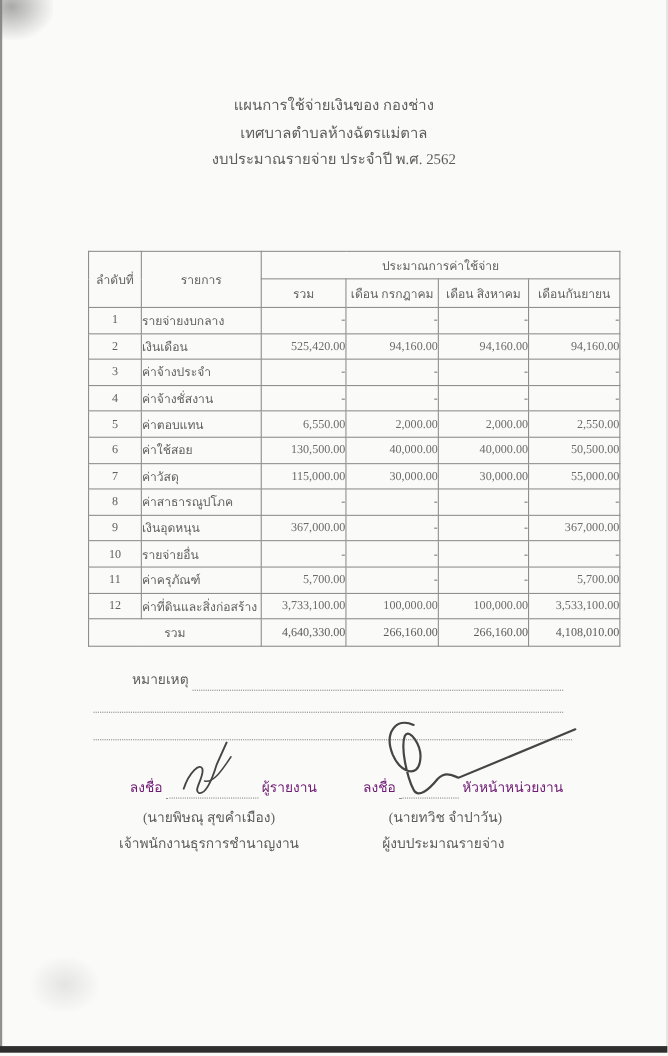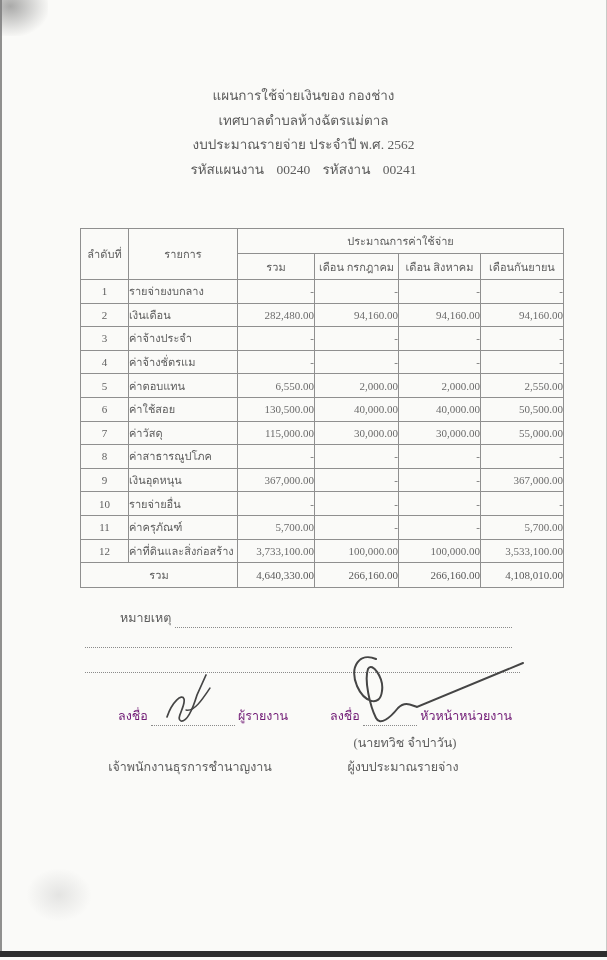--- a/index.html
+++ b/index.html
@@ -58,21 +58,20 @@
   <div class="smudge-top"></div>
   <div class="smudge-low"></div>
   <div class="edge-left"></div>
   <div class="edge-right"></div>
   <div class="edge-bottom"></div>
 
   <div class="header">
     <div class="h-line">แผนการใช้จ่ายเงินของ กองช่าง</div>
     <div class="h-line">เทศบาลตำบลห้างฉัตรแม่ตาล</div>
     <div class="h-line">งบประมาณรายจ่าย ประจำปี พ.ศ. 2562</div>
-    <div class="h-line codes">รหัสแผนงาน 00240 รหัสงาน 00241</div>
   </div>
 
   <table class="expense">
     <colgroup>
       <col style="width:48px">
         <col style="width:109px">
         <col style="width:77px">
       <col style="width:84px">
         <col style="width:82px">
         <col style="width:83px">
@@ -96,38 +95,38 @@
       <td class="item">รายจ่ายงบกลาง</td>
       <td class="num">-</td>
       <td class="num">-</td>
       <td class="num">-</td>
       <td class="num">-</td>
     </tr>
 
     <tr>
       <td class="c">2</td>
       <td class="item">เงินเดือน</td>
-      <td class="num">282,480.00</td>
+      <td class="num">525,420.00</td>
       <td class="num">94,160.00</td>
       <td class="num">94,160.00</td>
       <td class="num">94,160.00</td>
     </tr>
 
     <tr>
       <td class="c">3</td>
       <td class="item">ค่าจ้างประจำ</td>
       <td class="num">-</td>
       <td class="num">-</td>
       <td class="num">-</td>
       <td class="num">-</td>
     </tr>
 
     <tr>
       <td class="c">4</td>
-      <td class="item">ค่าจ้างชั่ตรแม</td>
+      <td class="item">ค่าจ้างชั่สงาน</td>
       <td class="num">-</td>
       <td class="num">-</td>
       <td class="num">-</td>
       <td class="num">-</td>
     </tr>
 
     <tr>
       <td class="c">5</td>
       <td class="item">ค่าตอบแทน</td>
       <td class="num">6,550.00</td>
@@ -219,20 +218,21 @@
 
   <svg class="sig-svg" style="left:160px;top:670px;" width="70" height="52" viewBox="0 0 70 52">
     <path d="M7,47 C12,32 22,23 24,29 C26,36 15,49 21,51 C27,52 33,38 37,25 L46,5" stroke-width="1.7"></path>
     <path d="M26,40 C34,42 42,30 50,18" stroke-width="1.4"></path>
   </svg>
   <div class="sig-line" style="left:118px;top:706px;width:170px;">
     <span>ลงชื่อ</span>
     <span class="dots"></span>
     <span>ผู้รายงาน</span>
   </div>
+  <div class="sig-text" style="left:100px;top:733px;width:180px;">(นายพิษณุ สุขคำเมือง)</div>
   <div class="sig-text" style="left:90px;top:757px;width:200px;">เจ้าพนักงานธุรการชำนาญงาน</div>
 
   <svg class="sig-svg" style="left:320px;top:650px;" width="210" height="80" viewBox="0 0 210 80">
     <path d="M56,9 C40,2 29,16 37,36 C44,52 60,58 62,41 C64,28 52,11 48,19 C44,30 50,56 56,68 C60,76 70,68 78,58 C85,51 91,55 97,57 L203,13" stroke-width="2"></path>
   </svg>
   <div class="sig-line" style="left:330px;top:706px;width:182px;">
     <span>ลงชื่อ</span>
     <span class="dots"></span>
     <span>หัวหน้าหน่วยงาน</span>
   </div>

